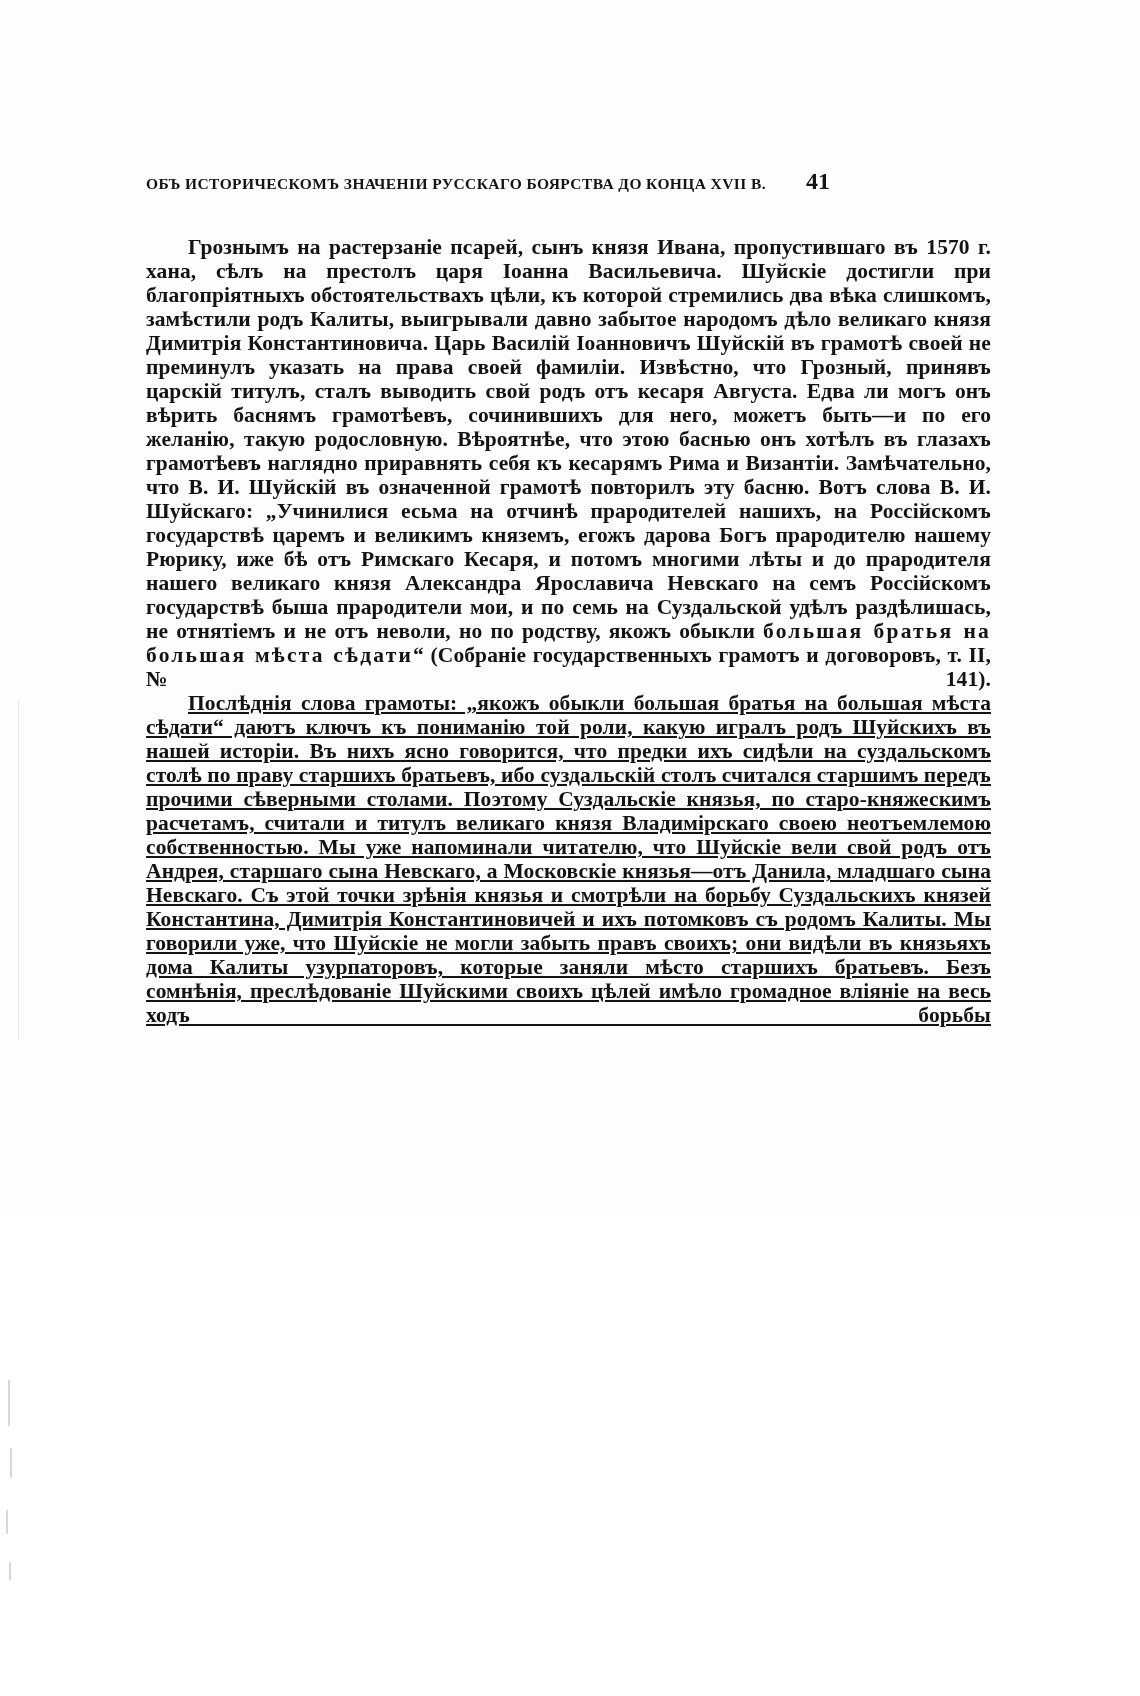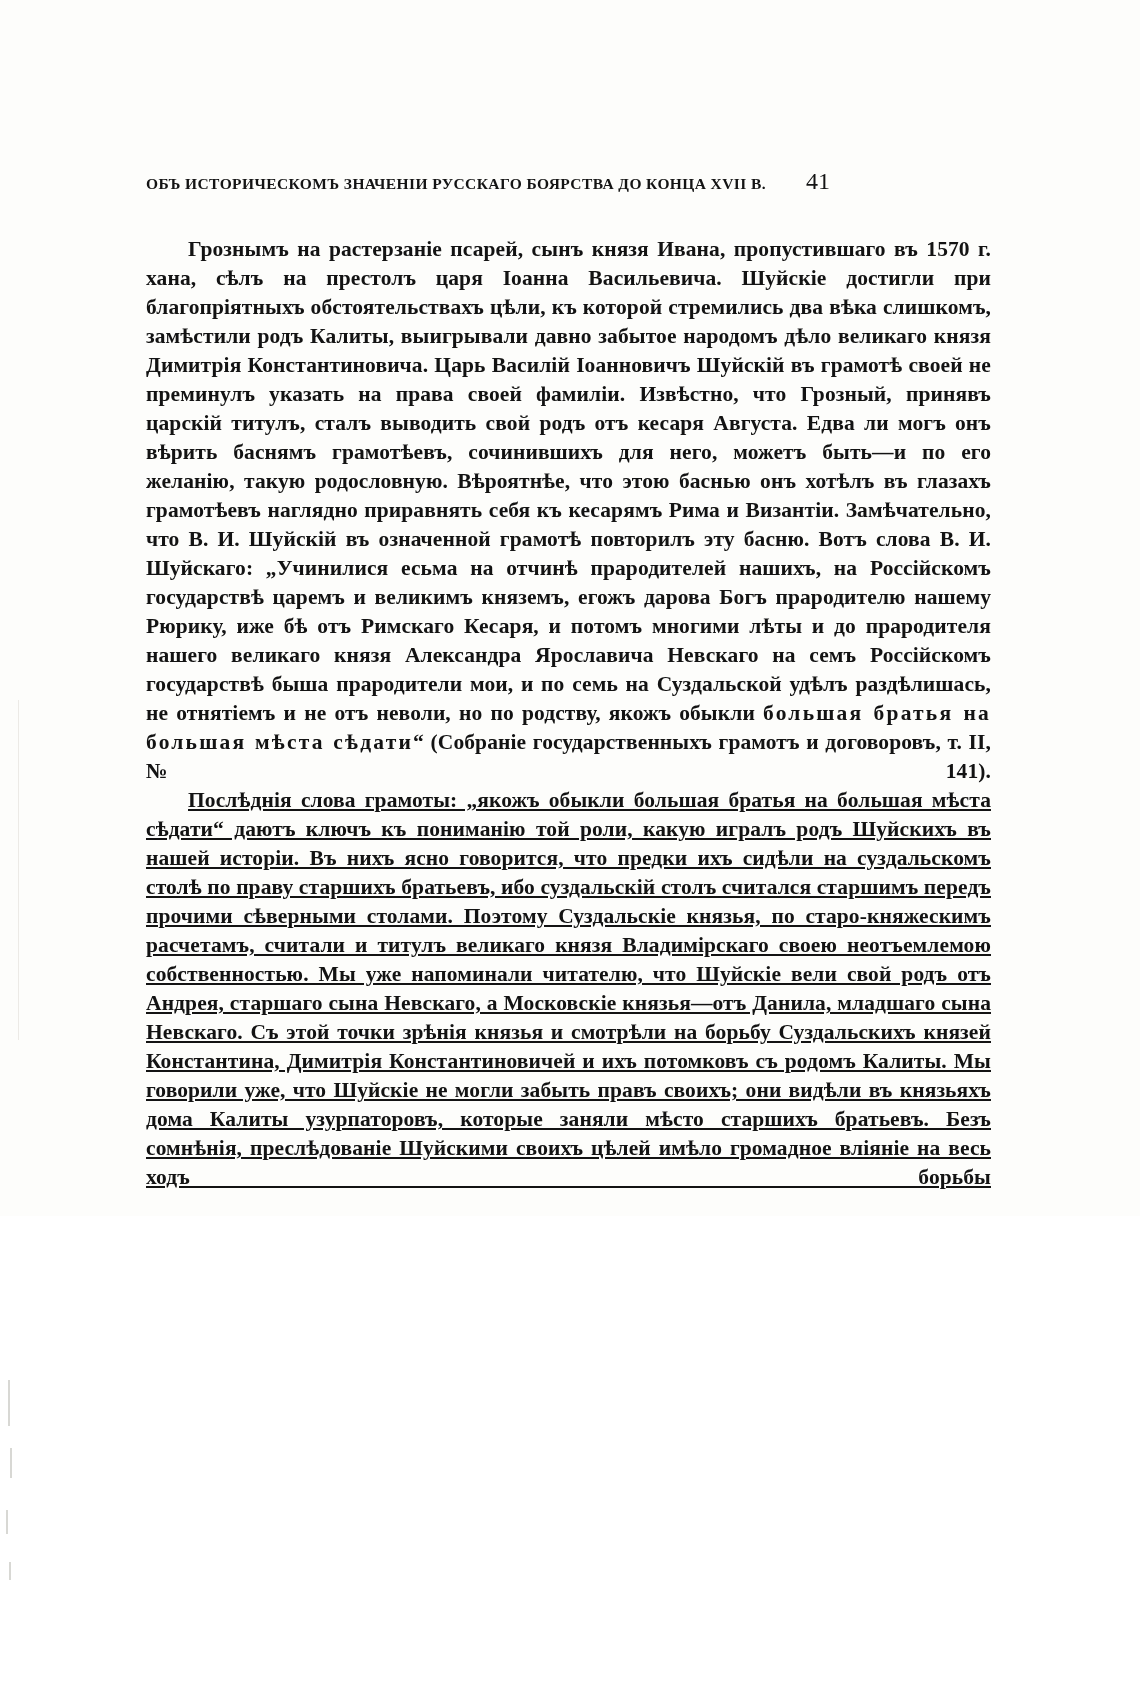--- a/index.html
+++ b/index.html
@@ -55,28 +55,28 @@
   .running-head .rh-title {
     font-size: 15.5px;
     letter-spacing: 0.4px;
     font-weight: 700;
     color: #141414;
     font-family: "Liberation Serif", serif;
   }
   .running-head .rh-page {
     margin-left: 40px;
     font-size: 24px;
-    font-weight: 400;
+    font-weight: 700;
     color: #141414;
   }
 
   p.body-par {
     margin: 0 0 0 0;
     font-size: 21.5px;
-    line-height: 29px;
+    line-height: 24px;
     text-align: justify;
     text-align-last: justify;
     font-weight: 700;
     letter-spacing: 0.1px;
     color: #131313;
     font-family: "Liberation Serif", serif;
     -webkit-font-smoothing: none;
   }
   p.body-par.indent {
     text-indent: 42px;

